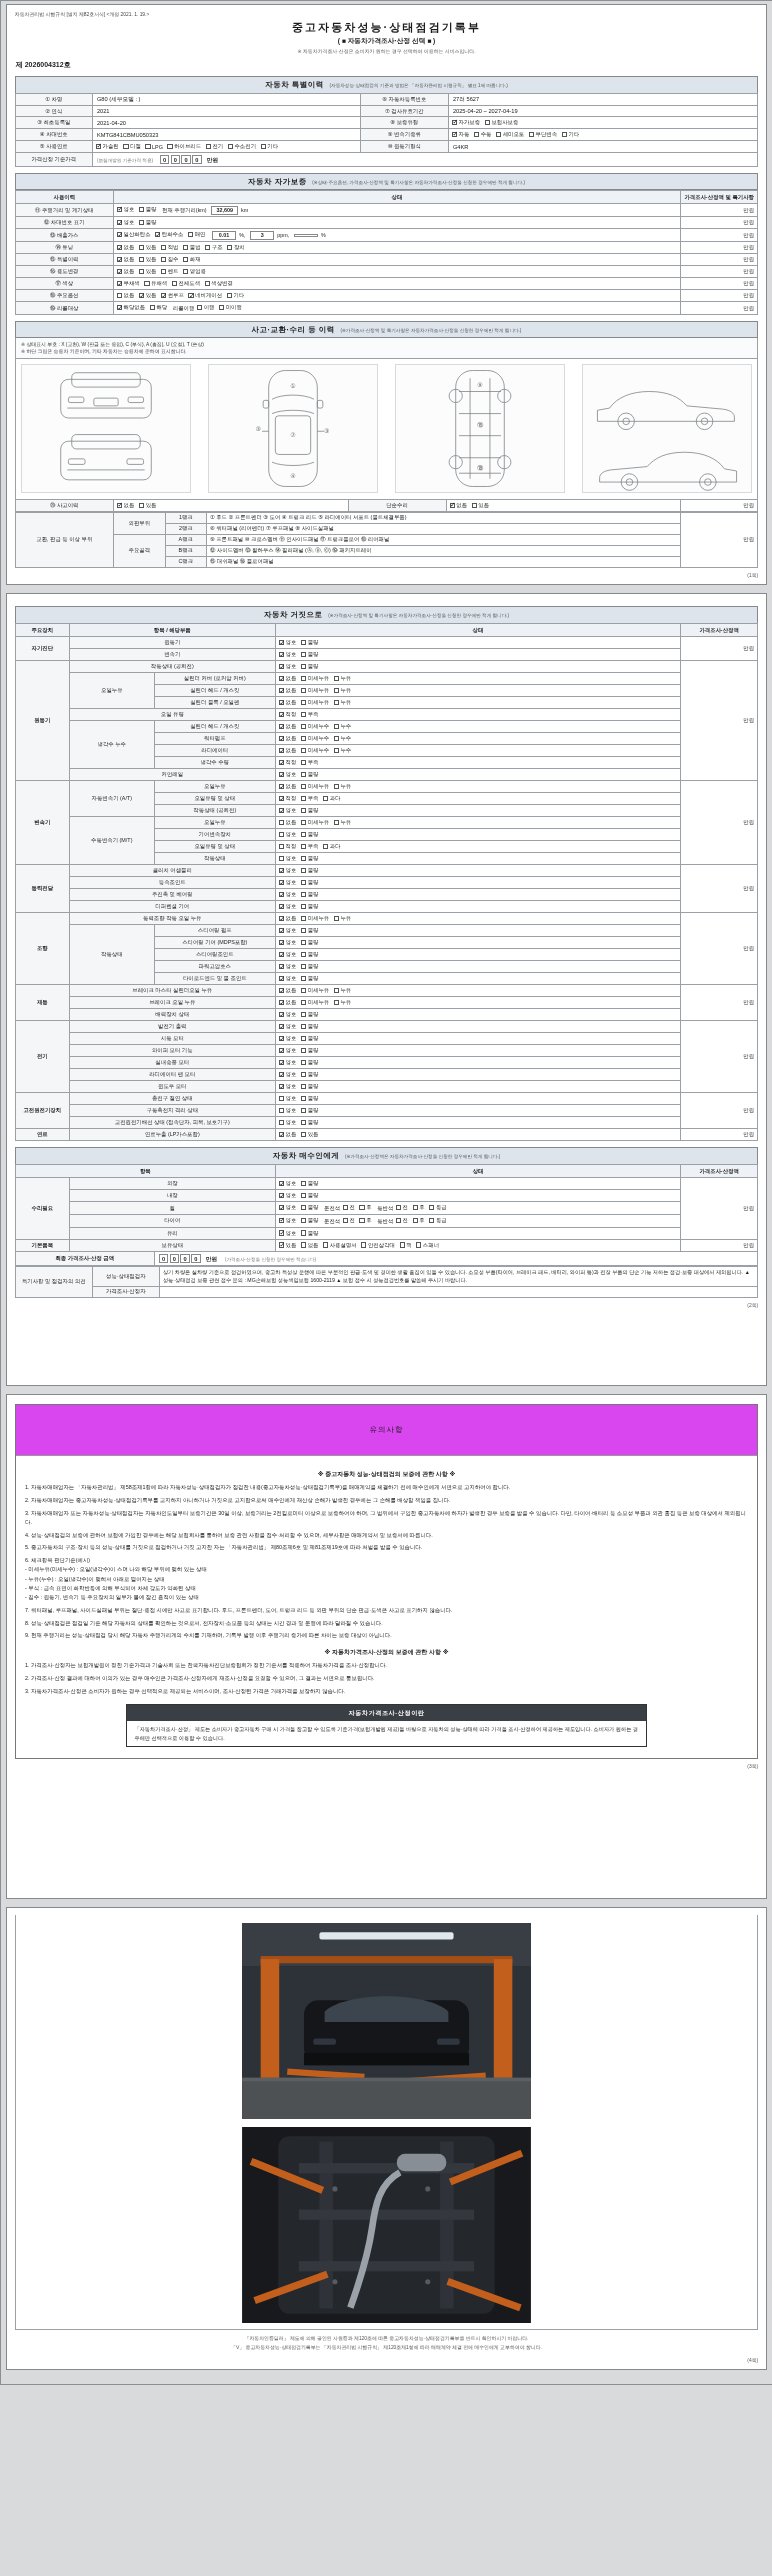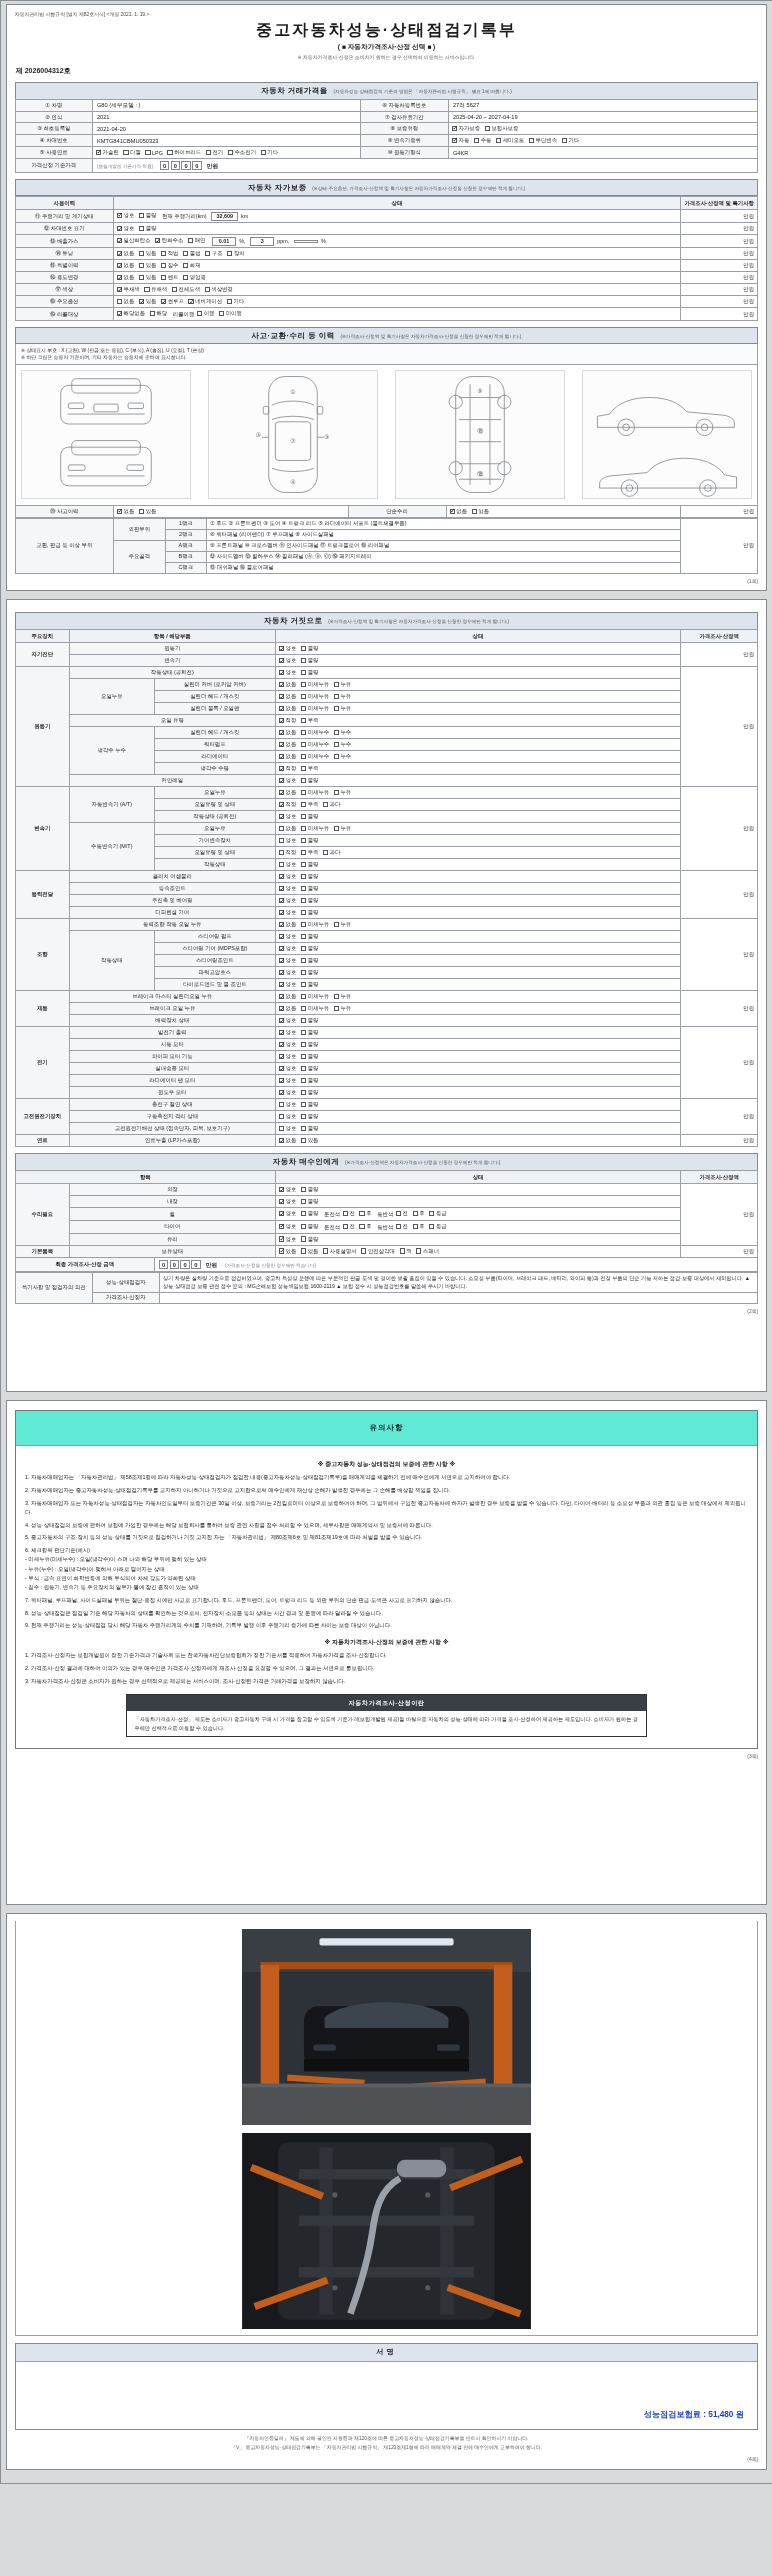--- a/index.html
+++ b/index.html
@@ -1,20 +1,20 @@
 <!DOCTYPE html>
 <html style="font-size:8.2px"><head>
 <meta charset="utf-8">
 <style>
 *{box-sizing:border-box;margin:0;padding:0}
 body{width:773px;background:#d8dadc;font-family:"Liberation Sans","DejaVu Sans",sans-serif;color:#1c1c1c;font-size:5.7px}
 .doc{width:773px;padding:3.1px 0 5.2px;border:0.5px solid #8a8f94;background:#d8dadc}
 .page{background:#fff;border:0.5px solid #85898e;margin:0 4.6px 8.2px;padding:6.2px 8.2px;position:relative}
 .topline{display:flex;justify-content:space-between;font-size:4.9px;color:#444;margin-bottom:3.1px}
-.main-title{text-align:center;font-size:16px;font-weight:bold;letter-spacing:2.1px;margin-top:1px}
+.main-title{text-align:center;font-size:11px;font-weight:bold;letter-spacing:2.1px;margin-top:1px}
 .sub-title{text-align:center;font-size:6.7px;font-weight:bold;margin-top:2.1px}
 .svc-note{text-align:center;font-size:4.9px;color:#555;margin-top:1.5px}
 .docno{font-size:7px;font-weight:bold;margin:6.2px 1px 2.1px}
 .sechead{border:0.5px solid #85898e;background:#dde4ec;text-align:center;padding:2.6px 3.1px;margin-top:6.2px}
 .sechead .st{font-size:7.5px;font-weight:bold;letter-spacing:0.5px}
 .sechead .sn{font-size:4.6px;color:#555;margin-left:4.1px}
 table.frm{width:100%;border-collapse:collapse;margin-top:-0.5px;table-layout:fixed}
 .frm th,.frm td{border:0.5px solid #9aa0a6;padding:1.5px 3.1px;vertical-align:middle;word-break:keep-all}
 .frm th{background:#eef1f5;font-size:5.4px;font-weight:bold;text-align:center;padding:2.6px 2.1px}
 td.lab{background:#f4f6f8;font-size:5.4px;text-align:center}
@@ -30,21 +30,21 @@
 .seg-txt{margin:0 2.6px 0 1px}
 .vbox{display:inline-block;min-width:24px;border:0.5px solid #888;background:#fff;padding:0.5px 4.1px;margin:0 2.1px;font-weight:bold;text-align:center}
 .digit{display:inline-block;width:9.3px;height:9.3px;border:0.5px solid #888;background:#fff;text-align:center;line-height:8.8px;font-weight:bold;margin-right:1.5px}
 .unit{font-weight:bold;margin-left:2.1px}
 .tiny-note{font-size:4.6px;color:#777;margin-left:6.2px}
 .pagemark{text-align:right;font-size:4.9px;color:#555;margin-top:4.1px}
 .legend{border:0.5px solid #9aa0a6;border-top:none;padding:2.6px 5.2px;font-size:4.9px;color:#333;background:#fafbfc;line-height:1.5}
 .diagrams{display:flex;gap:5.2px;border:0.5px solid #9aa0a6;border-top:none;padding:5.2px;justify-content:space-between;background:#fff}
 .diagrams svg{background:#fcfcfc;border:0.5px solid #d7dadc}
 .notice-box{border:0.5px solid #777;margin-top:3.1px}
-.notice-title{background:#5eead4;text-align:center;font-weight:bold;font-size:7.5px;padding:12px;border-bottom:0.5px solid #999;letter-spacing:1px}
+.notice-title{background:#d946ef;text-align:center;font-weight:normal;font-size:7.5px;padding:20px;border-bottom:0.5px solid #999;letter-spacing:1px}
 .notice-body{padding:6.2px 9.3px 8.2px;font-size:5.4px;line-height:1.7;color:#222}
 .notice-item{margin-bottom:3.6px;white-space:pre-line}
 .notice-sub{text-align:center;font-weight:bold;margin:6.2px 0 4.1px;font-size:6px}
 .mini-box{border:0.8px solid #333;width:72%;margin:8.2px auto 2.1px}
 .mini-title{background:#3a3f45;color:#fff;text-align:center;font-weight:bold;padding:2.6px;font-size:6.2px;letter-spacing:0.5px}
 .mini-body{padding:4.6px 7.2px;font-size:5.2px;line-height:1.6}
 .photo-wrap{border:0.5px solid #9aa0a6;border-top:none;padding:8.2px 0 6.2px}
 .photos{display:flex;flex-direction:column;align-items:center;gap:8.2px}
 .sign-box{border:0.5px solid #85898e;margin-top:7.2px}
 .sign-head{background:#dde4ec;text-align:center;font-weight:bold;padding:3.1px;border-bottom:0.5px solid #9aa0a6;font-size:7.2px;letter-spacing:3.1px}
@@ -62,21 +62,21 @@
   <div class="page" style="min-height:536px">
     <div class="topline">
       <span>자동차관리법 시행규칙 [별지 제82호서식] &lt;개정 2021. 1. 19.&gt;</span>
     </div>
     <div class="main-title">중고자동차성능·상태점검기록부</div>
     <div class="sub-title">( ■ 자동차가격조사·산정 선택 ■ )</div>
     <div class="svc-note">※ 자동차가격조사·산정은 소비자가 원하는 경우 선택하여 이용하는 서비스입니다.</div>
     <div class="docno">제 2026004312호</div>
 
     <div class="sechead">
-      <span class="st">자동차 거래가격을</span>
+      <span class="st">자동차 특별이력</span>
       <span class="sn">(자동차성능·상태점검의 기준과 방법은 「자동차관리법 시행규칙」 별표 1에 따릅니다.)</span>
     </div>
     <table class="frm">
       <colgroup>
           <col style="width:77px">
           <col style="width:268px">
           <col style="width:88px">
           <col>
         </colgroup>
       <tbody>
@@ -1224,26 +1224,20 @@
           <rect x="22" y="330" width="150" height="14" fill="#c35f1d" transform="rotate(-20 22 330)"></rect>
           <rect x="392" y="344" width="150" height="14" fill="#c35f1d" transform="rotate(20 542 344)"></rect>
           <circle cx="180" cy="120" r="5" fill="#555b61"></circle>
           <circle cx="360" cy="120" r="5" fill="#555b61"></circle>
           <circle cx="180" cy="300" r="5" fill="#555b61"></circle>
           <circle cx="360" cy="300" r="5" fill="#555b61"></circle>
         </svg>
       </div>
     </div>
 
-    <div class="sign-box">
-      <div class="sign-head">서명</div>
-      <div class="sign-area">
-        <div class="insurance">성능점검보험료 : 51,480 원</div>
-      </div>
-    </div>
 
     <div class="footer">
       <div>『자동차인증딜러』 제도에 의해 공인된 사원증과 제120조에 따른 중고자동차성능·상태점검기록부를 반드시 확인하시기 바랍니다.</div>
       <div>「Ⅴ」 중고자동차성능·상태점검기록부는 「자동차관리법 시행규칙」 제120조제1항에 따라 매매계약 체결 전에 매수인에게 교부하여야 합니다.</div>
     </div>
     <div class="pagemark">(4쪽)</div>
   </div>
 </div>
 
 

